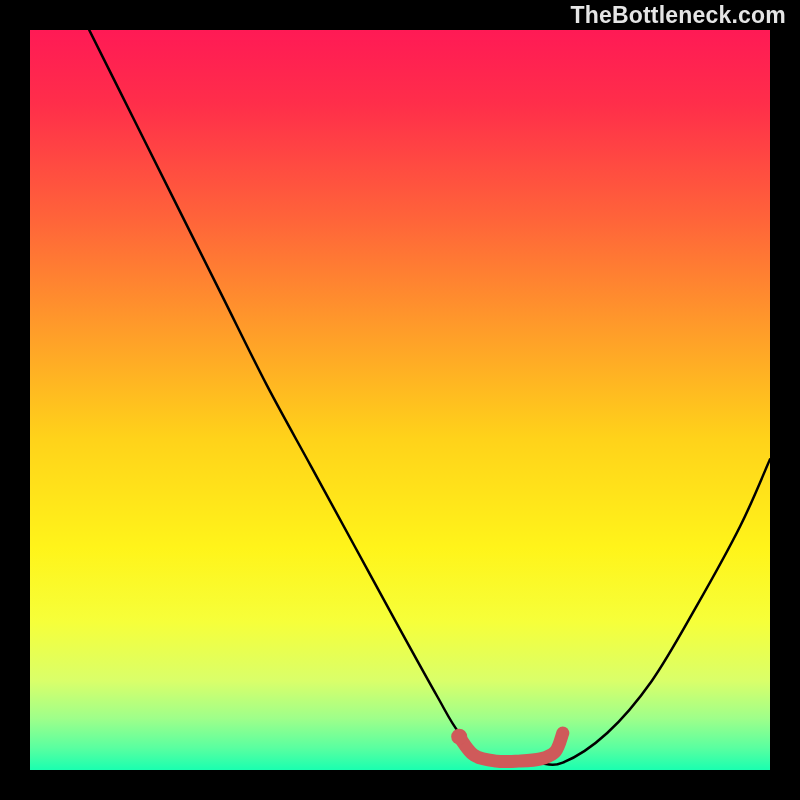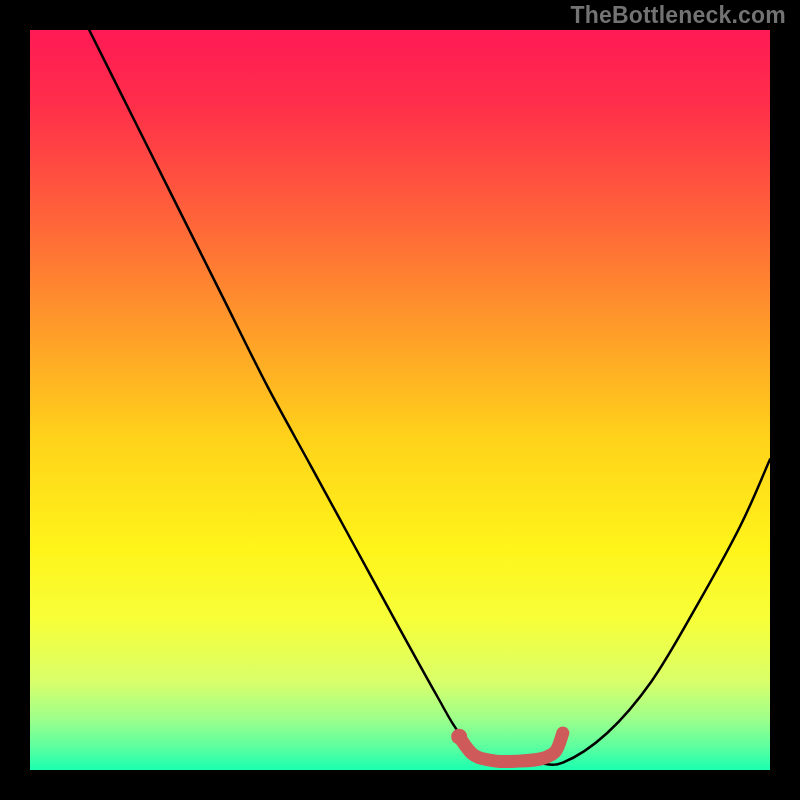--- a/index.html
+++ b/index.html
@@ -16,21 +16,21 @@
     top: 0;
     left: 0;
     width: 800px;
     height: 800px;
     background: #000;
   }
   .watermark {
     position: absolute;
     top: 2px;
     right: 14px;
-    color: #737373;
+    color: #e5e5e5;
     font-size: 23px;
     font-weight: 600;
     letter-spacing: 0.2px;
     user-select: none;
     text-align: center;
   }
   .plot {
     position: absolute;
     left: 30px;
     top: 30px;

